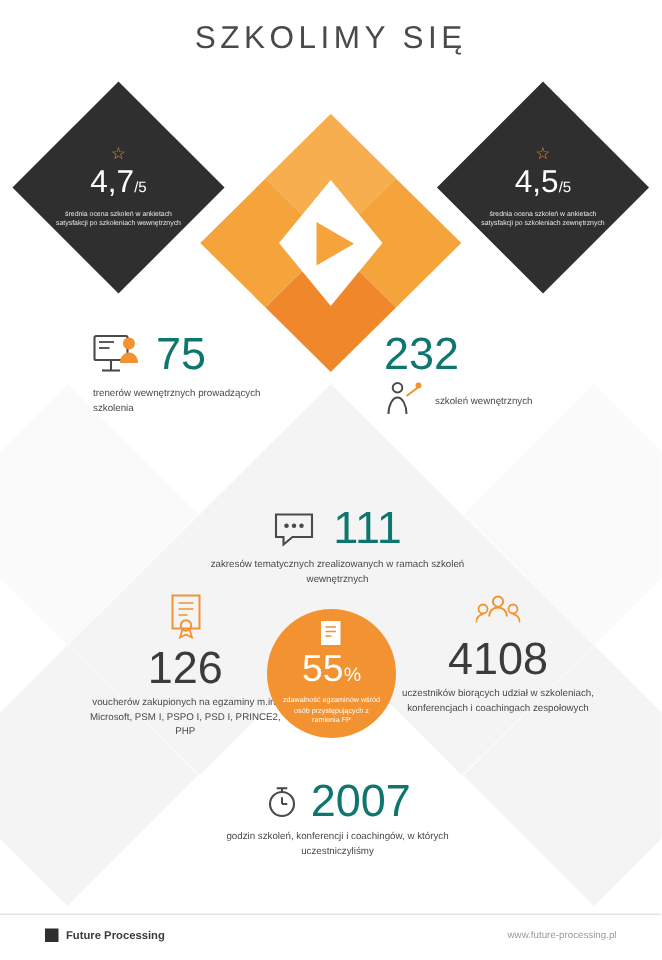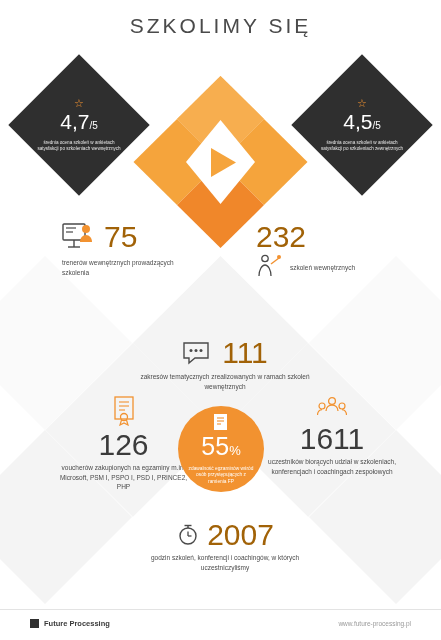--- a/index.html
+++ b/index.html
@@ -108,21 +108,21 @@
     width: 84px;
   }
   #rate-left { left: 18px; top: 64px; }
   #rate-right { left: 301px; top: 64px; }
 
   
   .stat {
     position: absolute;
   }
   .stat .num {
-    color: #a16207;
+    color: #0f766e;
     font-size: 30px;
     line-height: 30px;
     font-weight: normal;
   }
   .stat .num.dark { color: #3b3b3b; }
   .stat .desc {
     font-size: 6.5px;
     line-height: 9.5px;
     color: #4a4a4a;
   }
@@ -337,21 +337,21 @@
     <div style="text-align:center">
       <svg class="icon" width="30" height="24" viewBox="0 0 30 24">
         <circle cx="15" cy="5" r="3.4" fill="none" stroke="#f29230" stroke-width="1.3"></circle>
         <path d="M9 15c0-3.6 2.7-6 6-6s6 2.4 6 6" fill="none" stroke="#f29230" stroke-width="1.3"></path>
         <circle cx="5" cy="10" r="3" fill="none" stroke="#f29230" stroke-width="1.2"></circle>
         <path d="M0.5 19c0-3.2 2-5.4 4.5-5.4" fill="none" stroke="#f29230" stroke-width="1.2"></path>
         <circle cx="25" cy="10" r="3" fill="none" stroke="#f29230" stroke-width="1.2"></circle>
         <path d="M29.5 19c0-3.2-2-5.4-4.5-5.4" fill="none" stroke="#f29230" stroke-width="1.2"></path>
       </svg>
     </div>
-    <div class="num dark">1611</div>
+    <div class="num dark">4108</div>
     <div class="desc">uczestników biorących udział w szkoleniach, konferencjach i coachingach zespołowych</div>
   </div>
 
   <div class="circle98">
     <svg class="icon" width="18" height="20" viewBox="0 0 18 20" style="margin-bottom:1px">
       <rect x="2" y="1" width="13" height="16" fill="#ffffff"></rect>
       <line x1="5" y1="5" x2="12" y2="5" stroke="#f29230" stroke-width="1.1"></line>
       <line x1="5" y1="8" x2="12" y2="8" stroke="#f29230" stroke-width="1.1"></line>
       <line x1="5" y1="11" x2="9" y2="11" stroke="#f29230" stroke-width="1.1"></line>
     </svg>

